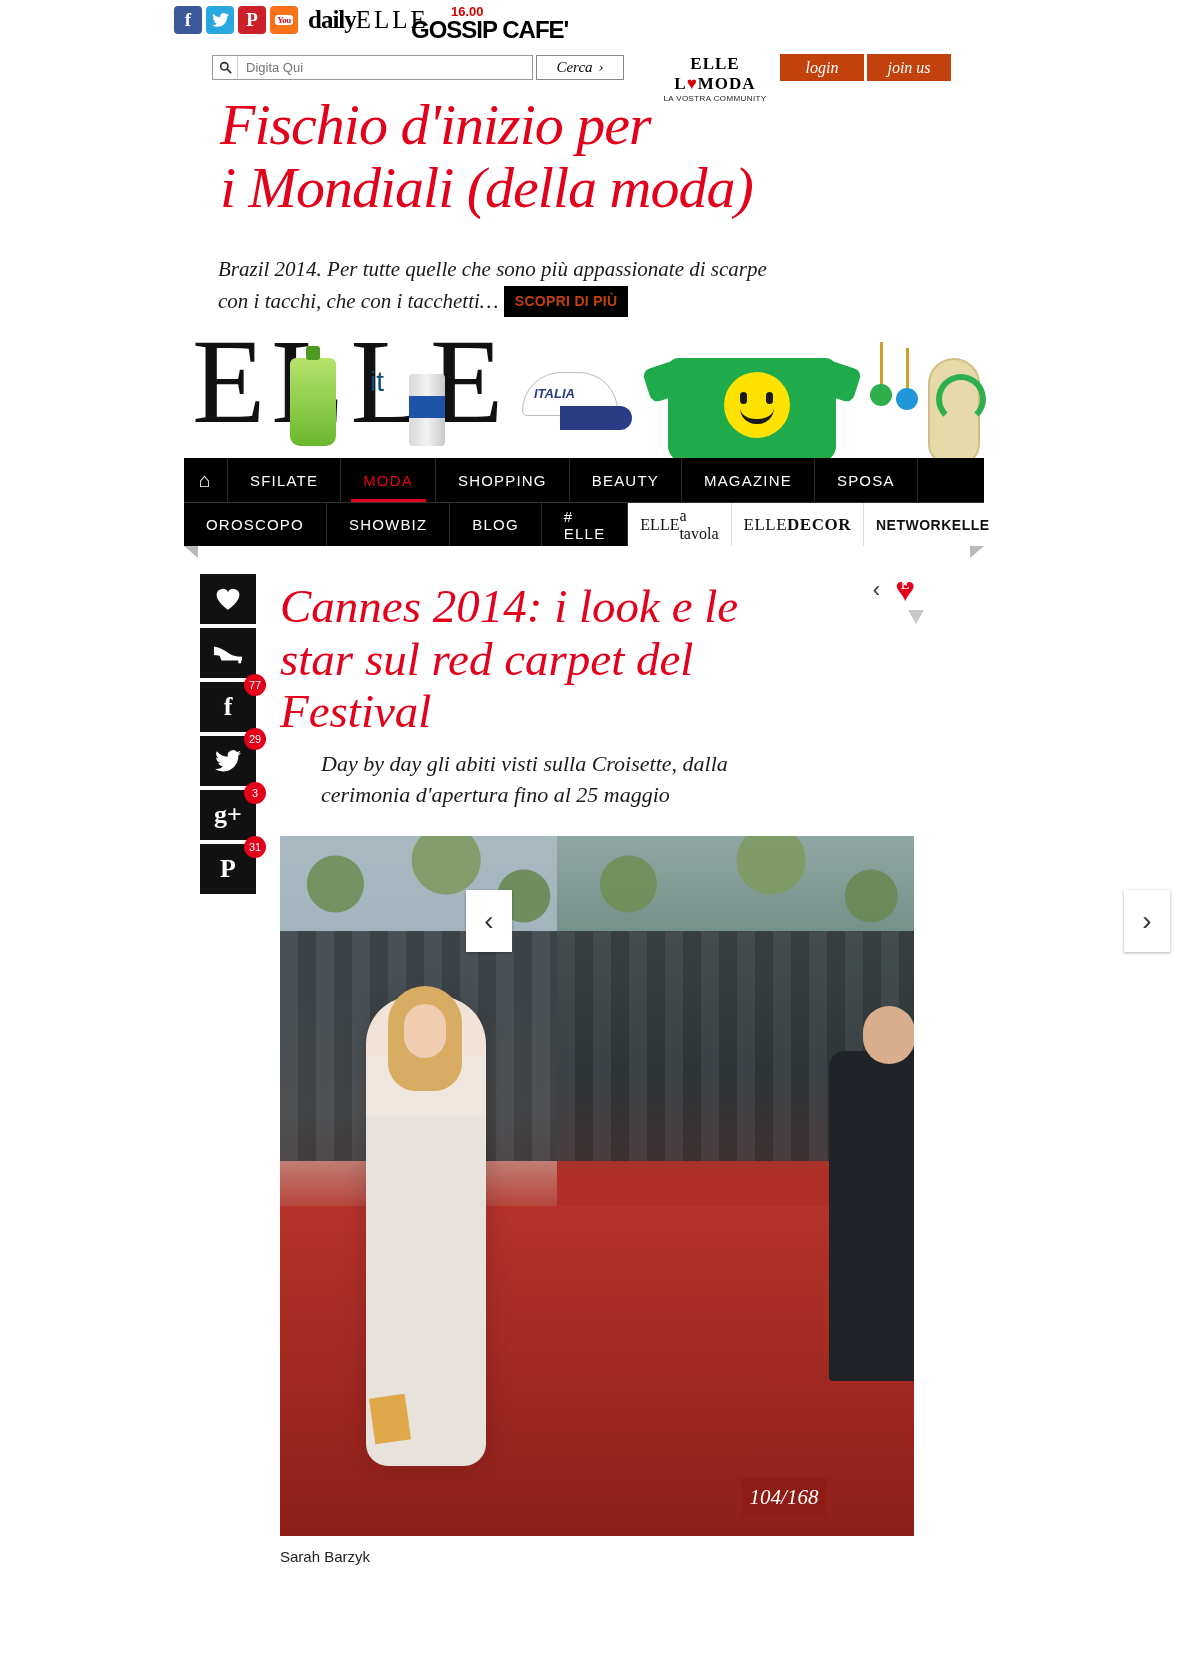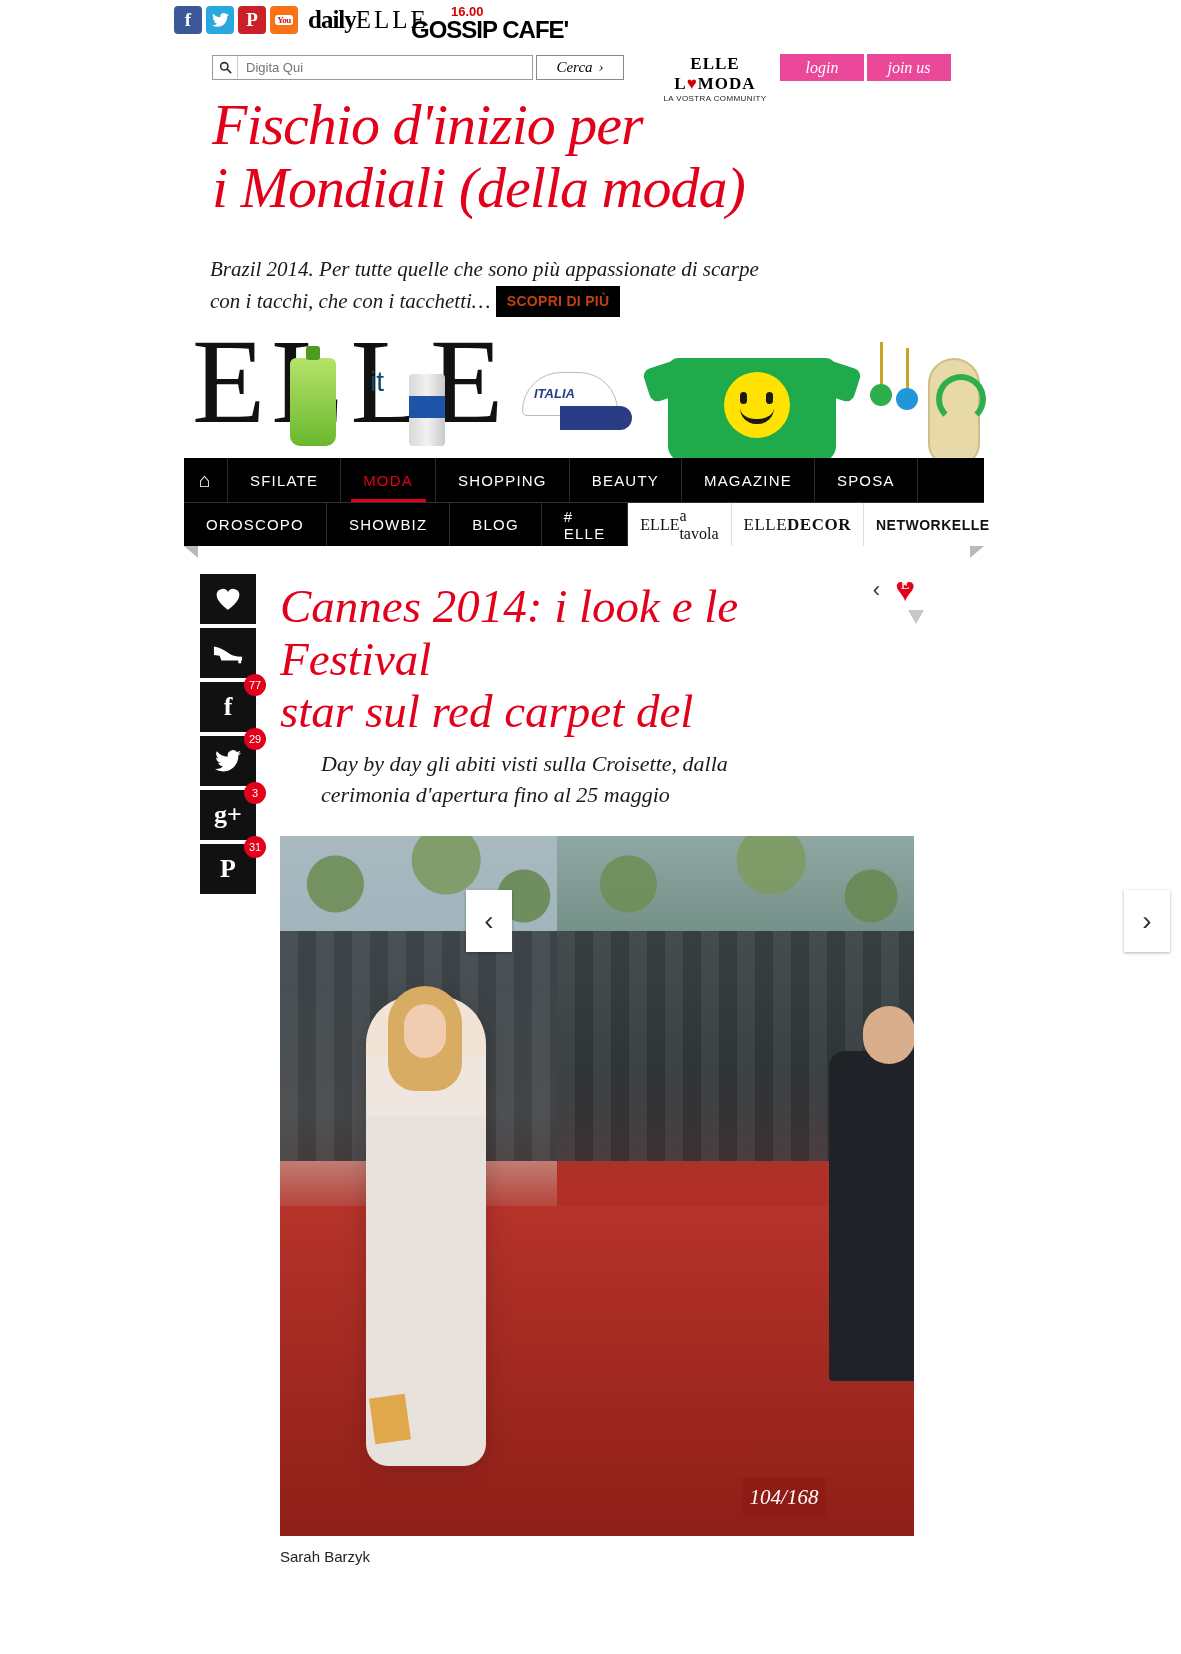--- a/index.html
+++ b/index.html
@@ -64,29 +64,29 @@
     display:flex; align-items:center; justify-content:center; gap:6px; cursor:pointer;
   }
   .elle-lovers {
     position:absolute; left:627px; top:12px; width:120px; height:27px;
     text-align:center;
   }
   .el-top { font-family:"Liberation Serif", serif; font-size:17px; font-weight:bold; letter-spacing:1px; }
   .el-top .heart { color:#d40000; }
   .el-sub { font-family:"Liberation Sans", sans-serif; font-size:8px; letter-spacing:0.4px; color:#222; }
   .btn-login, .btn-join {
-    position:absolute; top:12px; height:27px; background:#ec4899; color:#fff;
+    position:absolute; top:12px; height:27px; background:#c2410c; color:#fff;
     font-family:"Liberation Serif", serif; font-style:italic; font-size:16px;
     display:flex; align-items:center; justify-content:center; cursor:pointer;
   }
   .btn-login { left:752px; width:84px; }
   .btn-join { left:839px; width:84px; }
 
   
-  .promo { position:absolute; left:4px; top:88px; width:938px; height:250px; }
+  .promo { position:absolute; left:12px; top:88px; width:938px; height:250px; }
   .promo-title {
     position:absolute; left:208px; top:6px; width:760px;
     font-family:"Liberation Serif", serif; font-style:italic; font-size:58px;
     color:#e2001a; line-height:1.08; letter-spacing:-1px;
   }
   .promo-sub {
     position:absolute; left:206px; top:134px; width:700px;
     font-family:"Liberation Serif", serif; font-style:italic; font-size:21px;
     color:#1a1a1a; line-height:1.52;
   }
@@ -407,22 +407,22 @@
     <span class="tr-arrow">‹</span>
     <span class="tr-heart">
       <span class="h">♥</span>
       <span class="e">E</span>
     </span>
   </div>
   <div class="tr-tail"></div>
 
   <div class="art-title">
     <div>Cannes 2014: i look e le</div>
+    <div>star sul red carpet del</div>
     <div>Festival</div>
-    <div>star sul red carpet del</div>
   </div>
   <div class="art-sub">
     <span>Day by day gli abiti visti sulla Croisette, dalla</span><br>
     <span>cerimonia d'apertura fino al 25 maggio</span>
   </div>
 
   <div class="gallery">
     <div class="ph-l">
       <div class="palms"></div>
       <div class="crowd"></div>

